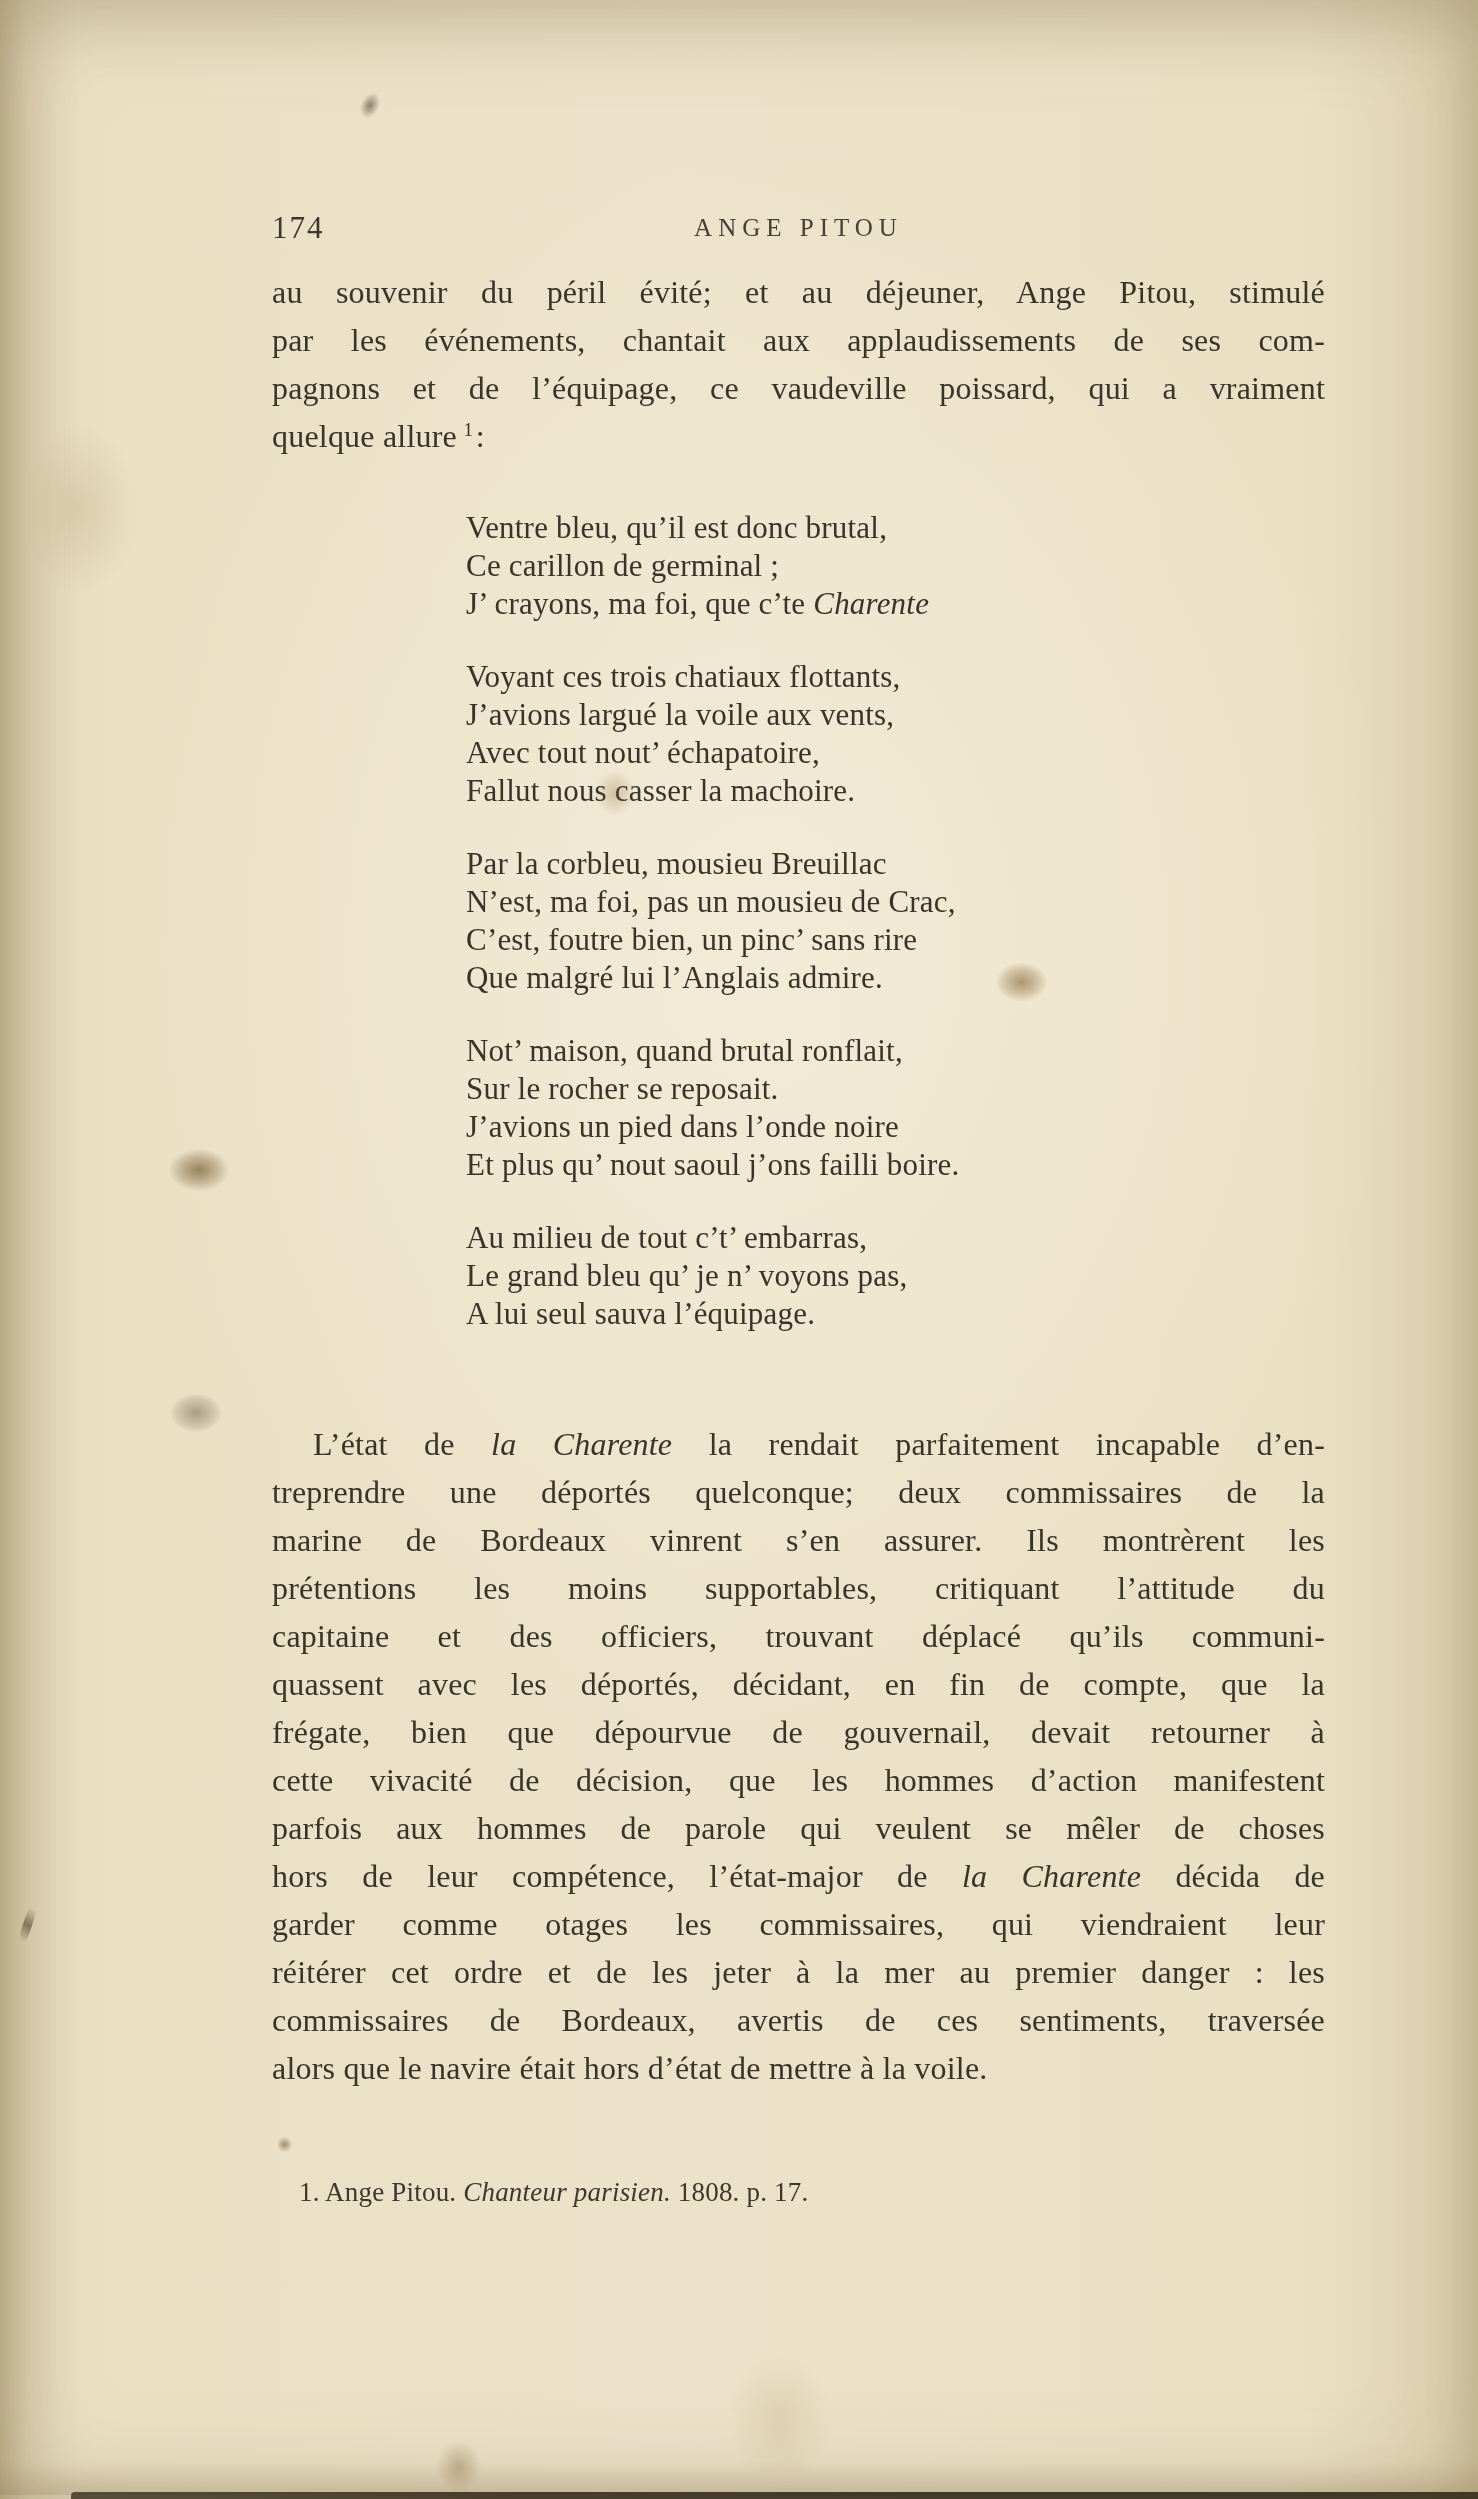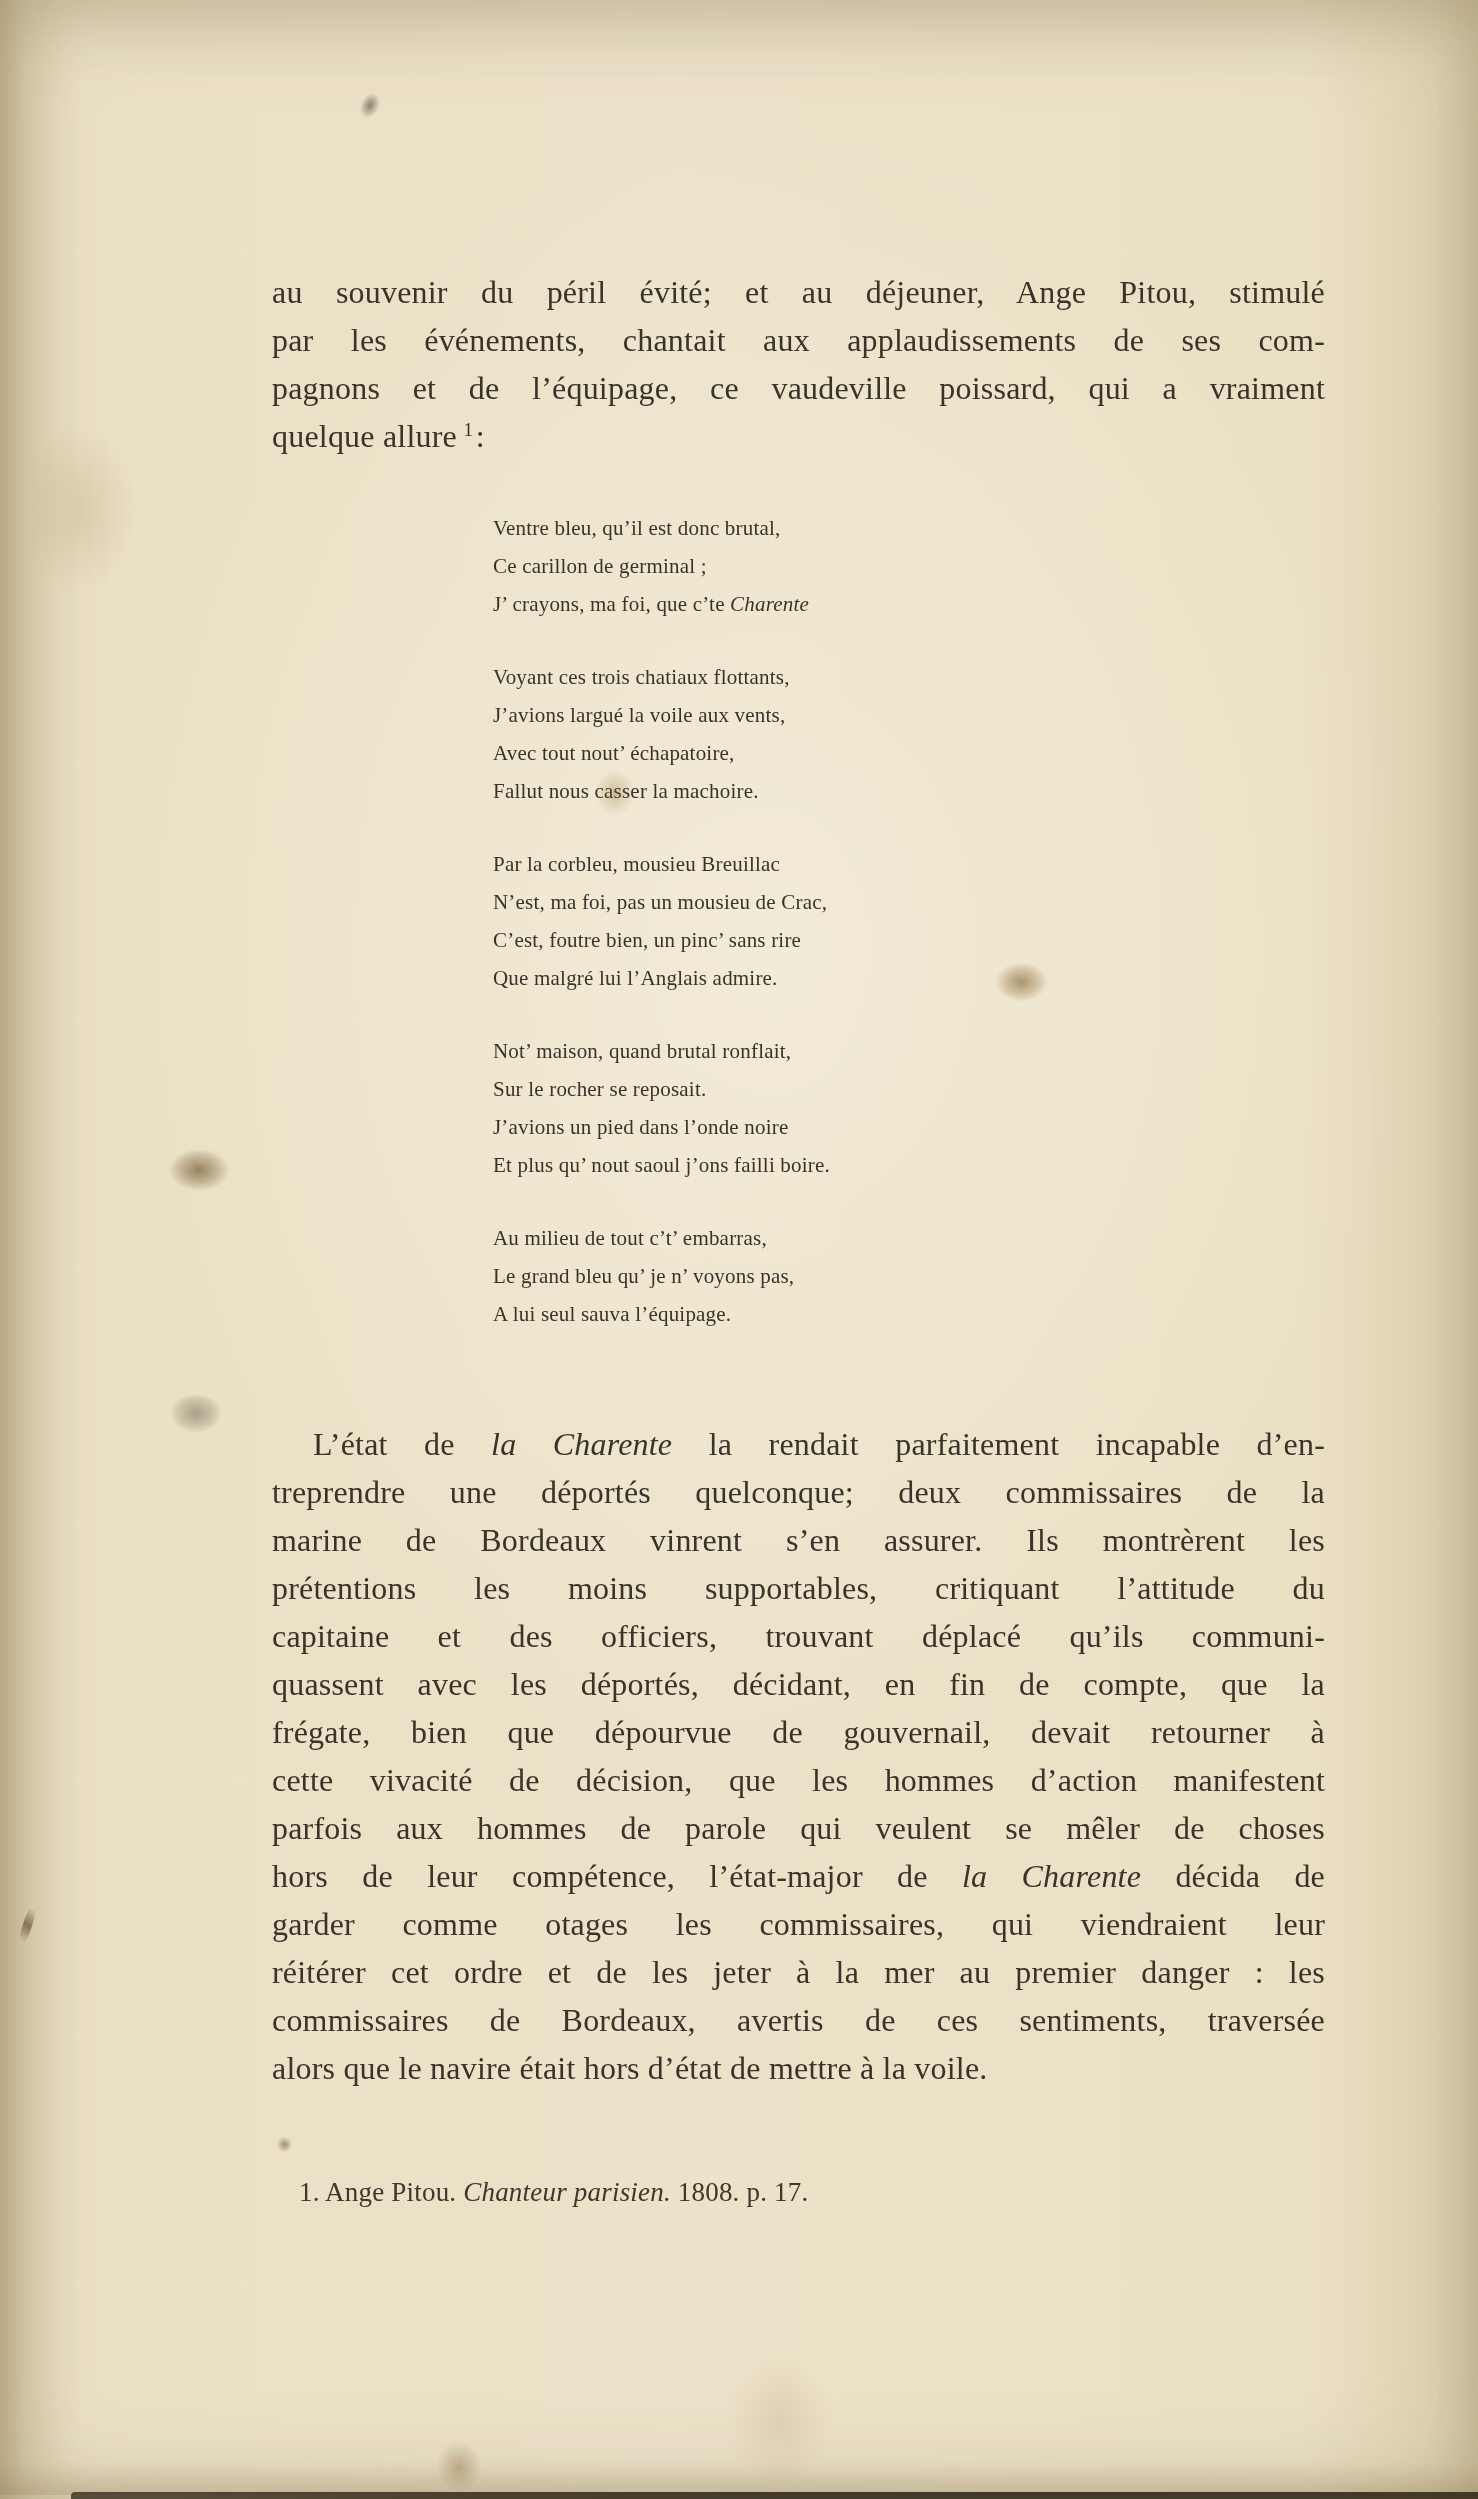--- a/index.html
+++ b/index.html
@@ -17,21 +17,21 @@
   }
   .vignette{position:absolute;inset:0;pointer-events:none;
     box-shadow:inset 0 0 106px rgba(110,90,50,0.22), inset 0 26.5px 60px rgba(110,90,50,0.10), inset 26.5px 0 60px rgba(100,80,45,0.12);}
   .header{position:absolute;left:272px;top:206px;width:1053px;height:40px;}
   .pagenum{position:absolute;left:0;top:4px;font-size:31px;letter-spacing:2px;color:#3d372d;}
   .runhead{position:absolute;left:0;right:0;top:8px;text-align:center;font-size:25px;letter-spacing:6px;color:#464034;}
   .intro{position:absolute;left:272px;top:268px;width:1053px;font-size:32px;line-height:48px;letter-spacing:0.2px;}
   .jline{text-align:justify;text-align-last:justify;}
   .lline{text-align:left;}
   .fnref{display:inline-block;font-size:19px;transform:translateY(-11.2px);margin-left:6.6px;margin-right:2.6px;}
-  .poem{position:absolute;left:493px;top:509px;font-size:21px;line-height:38px;letter-spacing:0.2px;}
+  .poem{position:absolute;left:466px;top:509px;font-size:31px;line-height:38px;letter-spacing:0.2px;}
   .stanza{margin:0 0 35px 0;}
   .it{font-style:italic;}
   .bodypara{position:absolute;left:272px;top:1420px;width:1053px;font-size:32px;line-height:48px;letter-spacing:0.2px;}
   .indent{padding-left:41px;}
   .footnote{position:absolute;left:299px;top:2177px;font-size:27px;letter-spacing:0.2px;color:#3d372d;}
   .stain{position:absolute;border-radius:50%;pointer-events:none;}
   .s1{left:995px;top:962px;width:53px;height:40px;background:radial-gradient(ellipse at center,rgba(118,84,30,0.55) 0%,rgba(130,95,40,0.25) 45%,rgba(130,95,40,0) 70%);}
   .s2{left:169px;top:1149px;width:60px;height:42px;background:radial-gradient(ellipse at center,rgba(95,66,24,0.6) 0%,rgba(110,80,35,0.28) 45%,rgba(110,80,35,0) 72%);}
   .s3{left:171px;top:1394px;width:50px;height:38px;background:radial-gradient(ellipse at center,rgba(90,80,60,0.45) 0%,rgba(100,90,65,0.2) 50%,rgba(100,90,65,0) 75%);}
   .s4{left:20px;top:423px;width:119px;height:172px;background:radial-gradient(ellipse at center,rgba(150,120,70,0.18) 0%,rgba(150,120,70,0) 70%);}
@@ -46,20 +46,24 @@
     border-radius:4px 0 0 0;}
   .bottom-shade{position:absolute;left:0;right:0;bottom:5.3px;height:33px;
     background:linear-gradient(180deg,rgba(120,95,55,0) 0%,rgba(120,95,55,0.18) 100%);pointer-events:none;}
 </style>
 </head>
 <body>
 
 <div class="page">
   <div class="vignette"></div>
 
+  <div class="header">
+    <div class="pagenum">174</div>
+    <div class="runhead">ANGE PITOU</div>
+  </div>
 
   <div class="intro">
     <div class="jline">au souvenir du péril évité; et au déjeuner, Ange Pitou, stimulé</div>
     <div class="jline">par les événements, chantait aux applaudissements de ses com-</div>
     <div class="jline">pagnons et de l’équipage, ce vaudeville poissard, qui a vraiment</div>
     <div class="lline"><span>quelque allure</span><span class="fnref">1</span><span>:</span></div>
   </div>
 
   <div class="poem">
     <div class="stanza">

